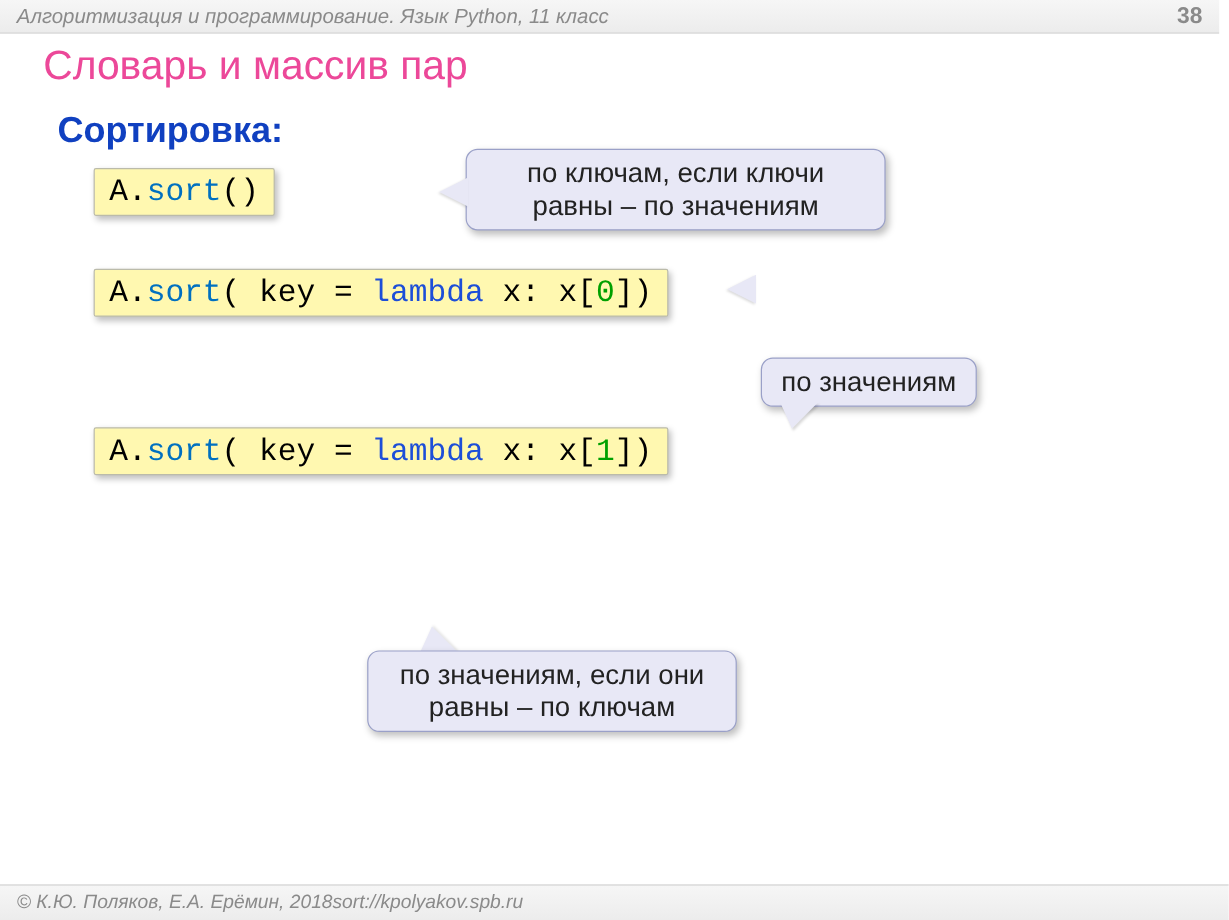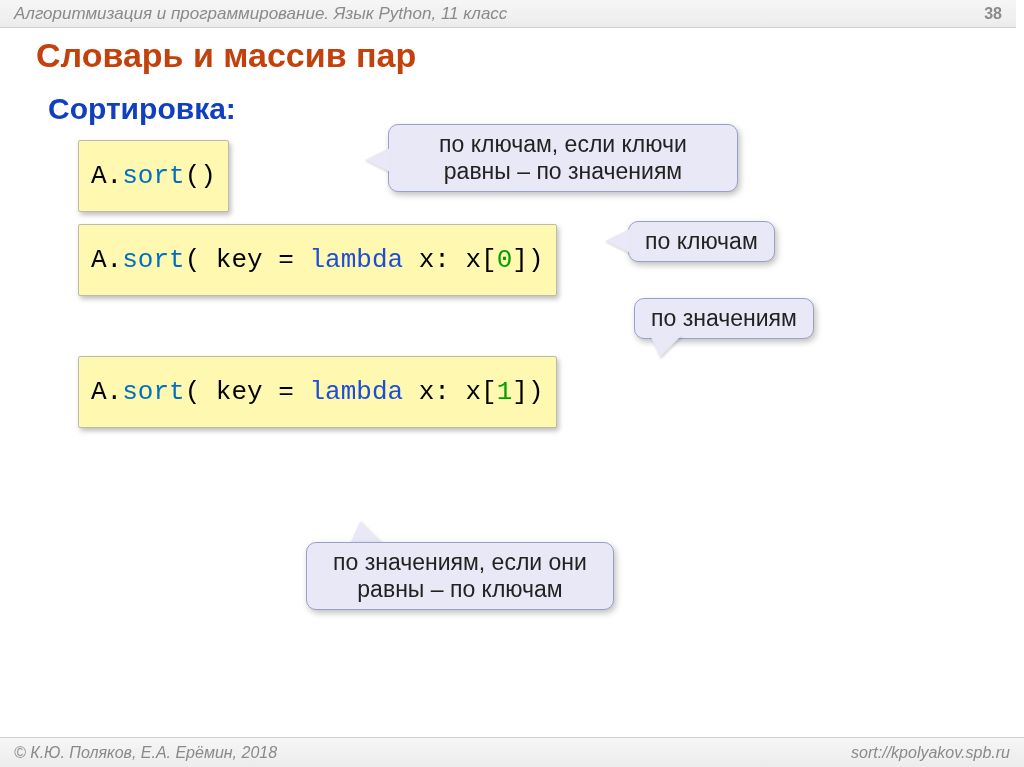--- a/index.html
+++ b/index.html
@@ -6,30 +6,30 @@
   html, body { width: 1024px; height: 767px; font-family: Arial, Helvetica, sans-serif; background: #fff; }
   .slide { position: relative; width: 1024px; height: 767px; background: #fff; }
 
   .header-bar {
     position: absolute; left: 0; top: 0; width: 1016px; height: 28px;
     background: linear-gradient(#f6f6f6,#ececec);
     border-bottom: 1px solid #d0d0d0;
     display: flex; align-items: center; justify-content: space-between;
     padding: 0 14px; font-style: italic; color: #8a8a8a; font-size: 17px;
   }
-  .page-num { font-weight: bold; font-size: 16px; color: #8a8a8a; font-style: normal; }
+  .page-num { font-weight: bold; font-size: 19px; color: #8a8a8a; font-style: normal; }
 
-  .title { position: absolute; left: 36px; top: 36px; font-size: 34px; font-weight: bold; color: #c2410c; }
+  .title { position: absolute; left: 36px; top: 36px; font-size: 34px; font-weight: normal; color: #ec4899; }
   .subtitle { position: absolute; left: 48px; top: 92px; font-size: 30px; font-weight: bold; color: #1040c0; }
 
   .codebox {
     position: absolute; background: #fff8b0; border: 1px solid #bba; border-radius: 2px;
     box-shadow: 2px 3px 5px rgba(0,0,0,0.25);
     font-family: "Courier New", monospace; font-size: 26px; color: #000;
-    padding: 20px 12px; white-space: nowrap;
+    padding: 4px 12px; white-space: nowrap;
   }
   .codebox .m { color: #0070c0; }  
   .codebox .kw { color: #1d4ed8; } 
   .codebox .num { color: #00a000; }
 
   .callout {
     position: absolute; background: #e8e8f6; border: 1px solid #9aa0c8; border-radius: 10px;
     box-shadow: 2px 3px 6px rgba(0,0,0,0.25);
     font-size: 23px; color: #222; text-align: center; padding: 6px 16px;
   }
@@ -38,21 +38,21 @@
   }
   
   .tail-left { border-top: 12px solid transparent; border-bottom: 12px solid transparent; border-right: 24px solid #e8e8f6; filter: drop-shadow(-1px 1px 1px rgba(0,0,0,0.15)); }
   .tail-down-left { border-left: 10px solid transparent; border-right: 22px solid transparent; border-top: 22px solid #e8e8f6; filter: drop-shadow(1px 2px 1px rgba(0,0,0,0.15)); }
   .tail-up-left  { border-left: 10px solid transparent; border-right: 22px solid transparent; border-bottom: 22px solid #e8e8f6; filter: drop-shadow(1px -1px 1px rgba(0,0,0,0.1)); }
 
   .footer-bar {
     position: absolute; left: 0; bottom: 0; width: 1024px; height: 30px;
     background: linear-gradient(#f6f6f6,#ececec);
     border-top: 1px solid #d0d0d0;
-    display: flex; align-items: center; justify-content: space-between;
+    display: flex; align-items: center; 
     padding: 0 14px; font-style: italic; color: #8a8a8a; font-size: 16px;
   }
 </style>
 </head>
 <body>
 
 <div class="slide">
 
   <div class="header-bar">
     <span>Алгоритмизация и программирование. Язык Python, 11 класс</span>
@@ -68,23 +68,20 @@
 
   <div class="callout" style="left:388px; top:124px; width:350px;">
     <span>по ключам, если ключи равны – по значениям</span>
   </div>
   <div class="tail tail-left" style="left:366px; top:148px;"></div>
 
   <div class="codebox" style="left:78px; top:224px;">
     <span>A.</span><span class="m">sort</span><span>( key = </span><span class="kw">lambda</span><span> x: x[</span><span class="num">0</span><span>])</span>
   </div>
 
-  <div class="callout" style="left:628px; top:221px;">
-    <span>по ключам</span>
-  </div>
   <div class="tail tail-left" style="left:606px; top:229px;"></div>
 
   <div class="callout" style="left:634px; top:298px;">
     <span>по значениям</span>
   </div>
   <div class="tail tail-down-left" style="left:650px; top:335px;"></div>
 
   <div class="codebox" style="left:78px; top:356px;">
     <span>A.</span><span class="m">sort</span><span>( key = </span><span class="kw">lambda</span><span> x: x[</span><span class="num">1</span><span>])</span>
   </div>

